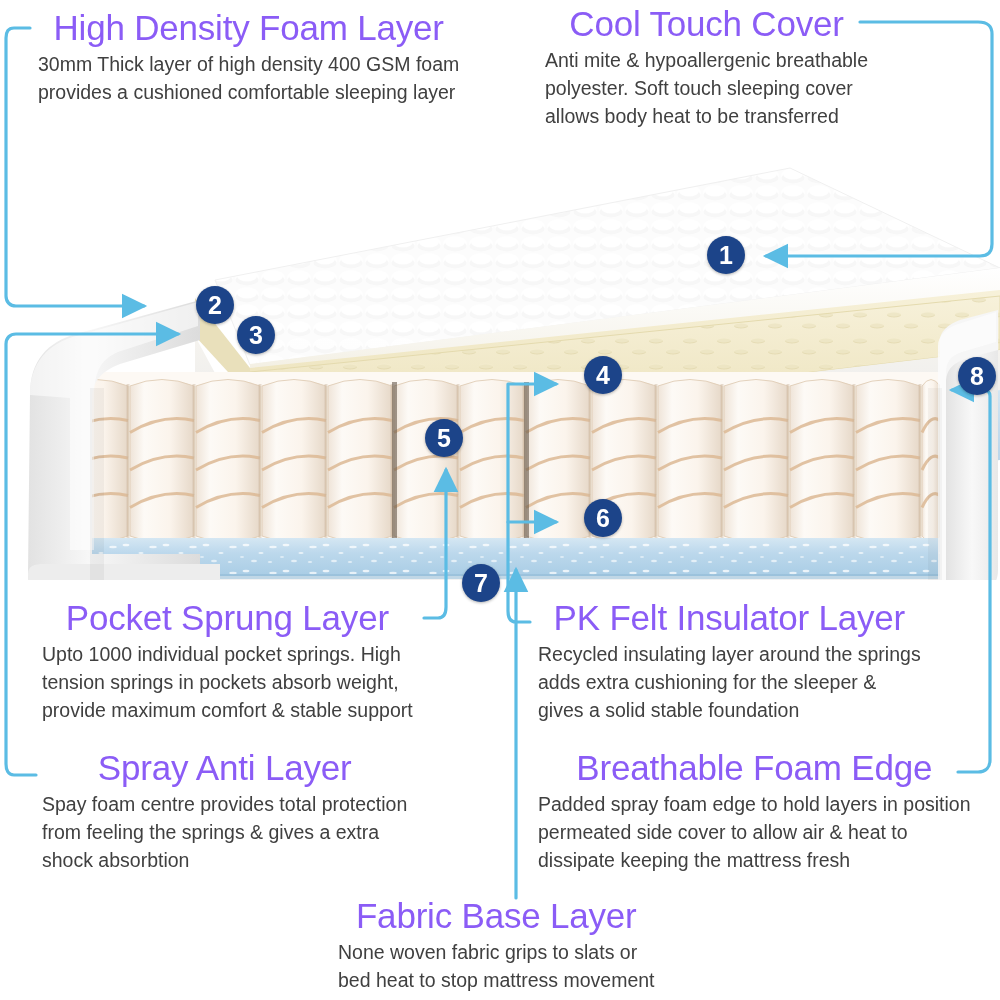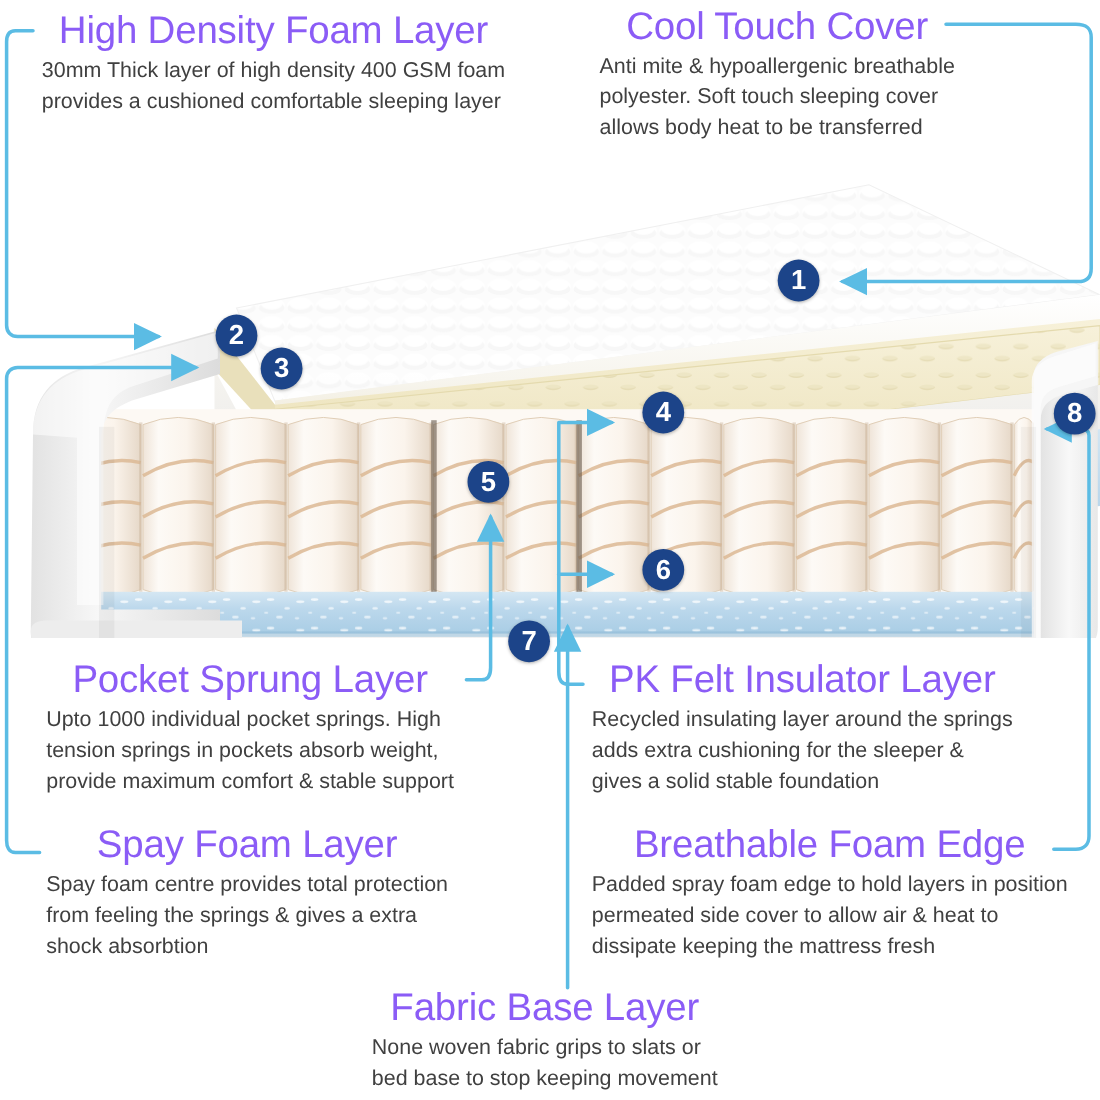--- a/index.html
+++ b/index.html
@@ -348,38 +348,38 @@
   <div class="callout" style="left:538px;top:598px;">
     <div class="title">PK Felt Insulator Layer</div>
     <div class="body">
       <span>Recycled insulating layer around the springs</span>
       <span>adds extra cushioning for the sleeper &amp;</span>
       <span>gives a solid stable foundation</span>
     </div>
   </div>
 
   <div class="callout" style="left:42px;top:748px;">
-    <div class="title">Spay Foam Layer</div>
+    <div class="title">Spray Anti Layer</div>
     <div class="body">
       <span>Spay foam centre provides total protection</span>
       <span>from feeling the springs &amp; gives a extra</span>
       <span>shock absorbtion</span>
     </div>
   </div>
 
   <div class="callout" style="left:538px;top:748px;">
     <div class="title">Breathable Foam Edge</div>
     <div class="body">
       <span>Padded spray foam edge to hold layers in position</span>
       <span>permeated side cover to allow air &amp; heat to</span>
       <span>dissipate keeping the mattress fresh</span>
     </div>
   </div>
 
   <div class="callout" style="left:338px;top:896px;">
     <div class="title">Fabric Base Layer</div>
     <div class="body">
       <span>None woven fabric grips to slats or</span>
-      <span>bed base to stop keeping movement</span>
+      <span>bed heat to stop mattress movement</span>
     </div>
   </div>
 
 </div>
 
 </body></html>

